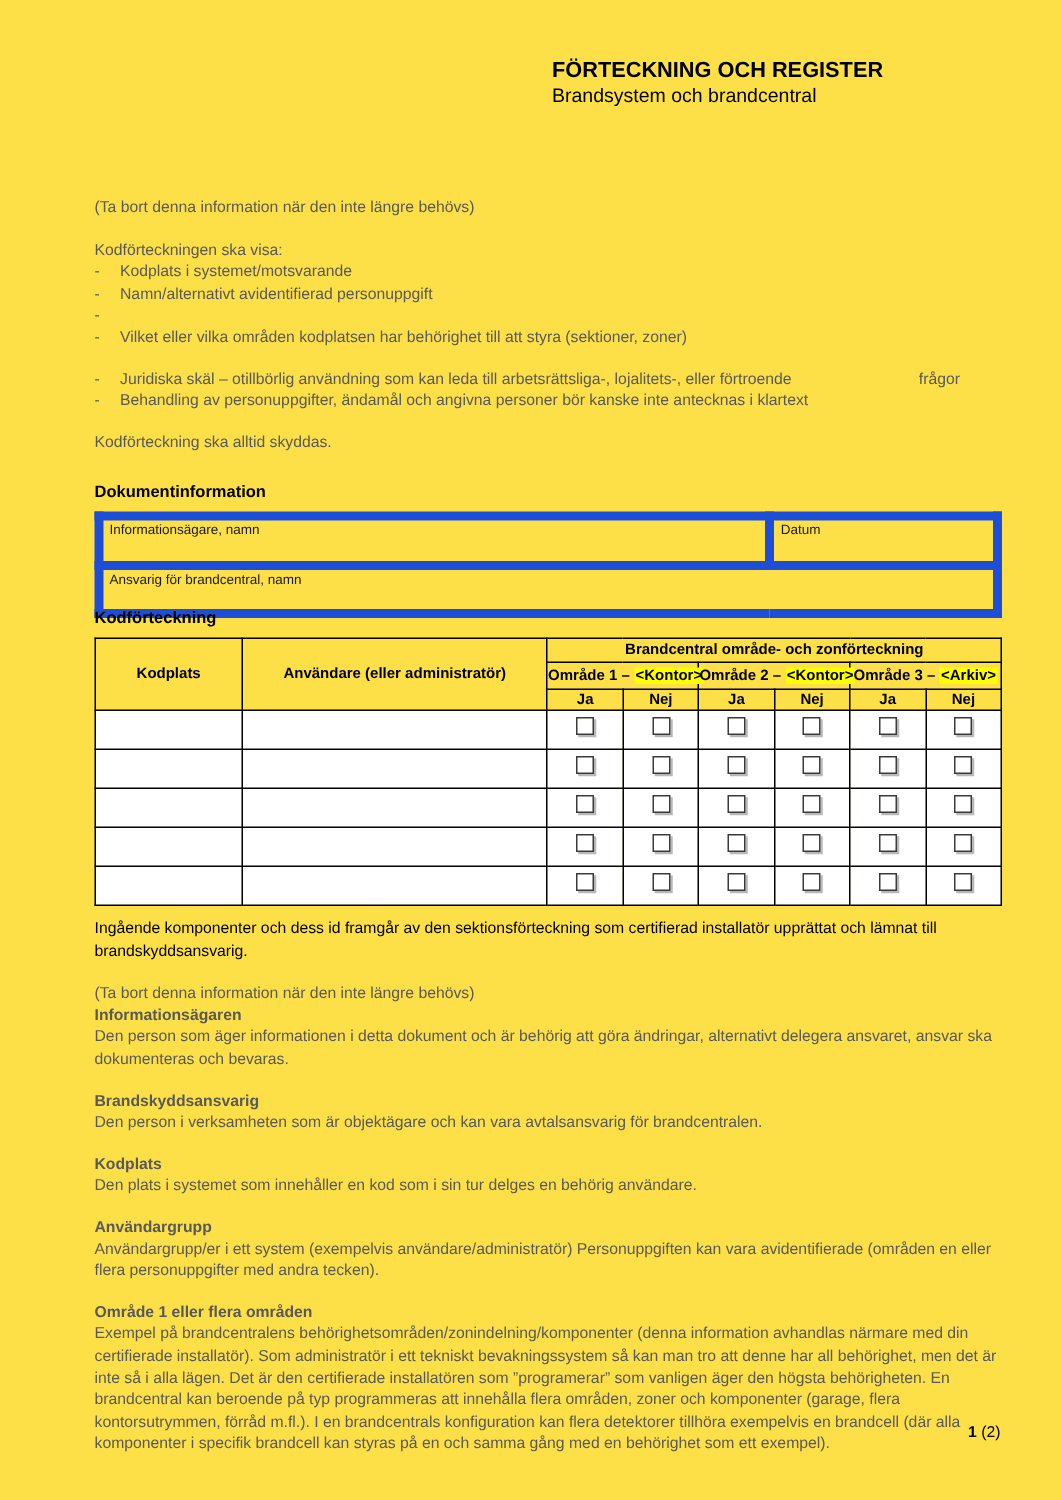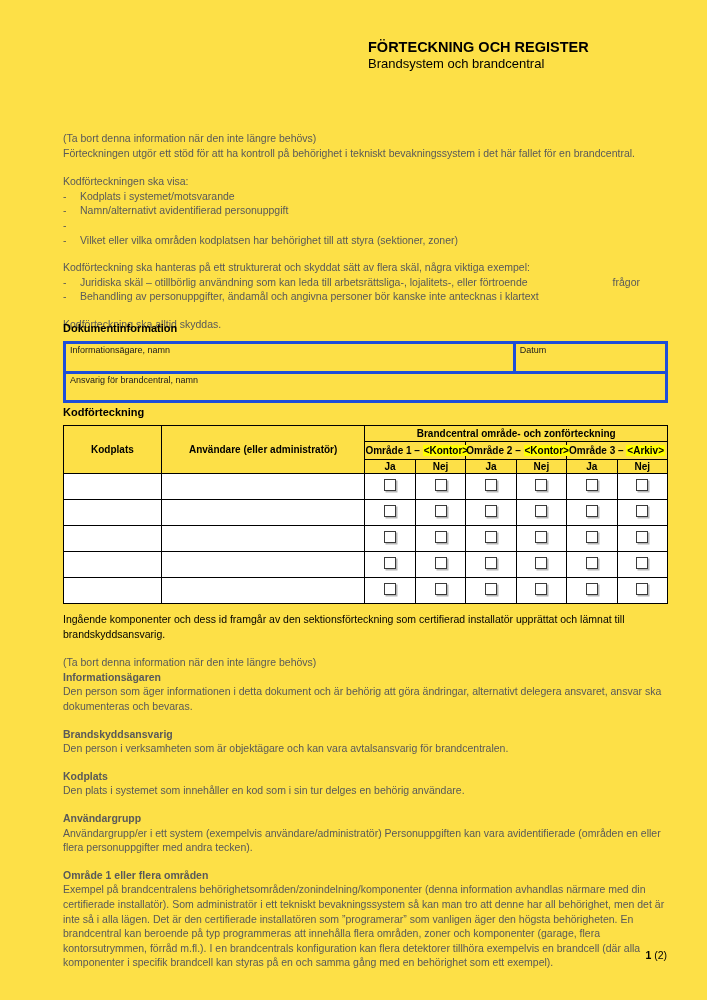--- a/index.html
+++ b/index.html
@@ -22,21 +22,21 @@
   .blist { }
   .bullet { display:flex; }
   .bullet .dash { width:17px; flex:0 0 17px; }
   .bullet .tail { margin-left:auto; padding-right:28px; }
   
   .sec-heading { font-size:11px; font-weight:bold; color:#000; line-height:15px; margin-bottom:5px; }
   
   .doc-sec { top:321px; }
   table.doc-tbl { width:100%; border-collapse:collapse; table-layout:fixed; }
   table.doc-tbl td {
-    border:3px solid #1d4ed8; vertical-align:top; padding:1px 4px;
+    border:6px solid #1d4ed8; vertical-align:top; padding:1px 4px;
     font-size:9px; line-height:11px; color:#1a1a1a;
   }
   td.cell-tall { height:25px; }
   td.cell-tall2 { height:24px; }
   
   .kod-sec { top:405px; }
   table.kod-tbl { width:100%; border-collapse:collapse; table-layout:fixed; border:1px solid #000; }
   table.kod-tbl th, table.kod-tbl td { border:1px solid #000; padding:0; }
   table.kod-tbl th {
     font-size:10px; font-weight:bold; color:#000; text-align:center; vertical-align:middle; line-height:12px;
@@ -65,42 +65,40 @@
 
 <div class="page">
 
   <div class="abs title-block">
     <div class="doc-title">FÖRTECKNING OCH REGISTER</div>
     <div class="doc-subtitle">Brandsystem och brandcentral</div>
   </div>
 
   <div class="abs content-col intro">
     <div>(Ta bort denna information när den inte längre behövs)</div>
-    <div>Förteckningen utgör ett stöd för att ha kontroll på behörighet i tekniskt bevakningssystem i det här fallet för en brandcentral.</div>
     <div class="gap"></div>
     <div>Kodförteckningen ska visa:</div>
     <div class="blist">
       <div class="bullet">
         <span class="dash">-</span>
         <span>Kodplats i systemet/motsvarande</span>
       </div>
       <div class="bullet">
         <span class="dash">-</span>
         <span>Namn/alternativt avidentifierad personuppgift</span>
       </div>
       <div class="bullet">
         <span class="dash">-</span>
       </div>
       <div class="bullet">
         <span class="dash">-</span>
         <span>Vilket eller vilka områden kodplatsen har behörighet till att styra (sektioner, zoner)</span>
       </div>
     </div>
     <div class="gap2"></div>
-    <div>Kodförteckning ska hanteras på ett strukturerat och skyddat sätt av flera skäl, några viktiga exempel:</div>
     <div class="blist">
       <div class="bullet">
         <span class="dash">-</span>
         <span>Juridiska skäl – otillbörlig användning som kan leda till arbetsrättsliga-, lojalitets-, eller förtroende</span>
         <span class="tail">frågor</span>
       </div>
       <div class="bullet">
         <span class="dash">-</span>
         <span>Behandling av personuppgifter, ändamål och angivna personer bör kanske inte antecknas i klartext</span>
       </div>

